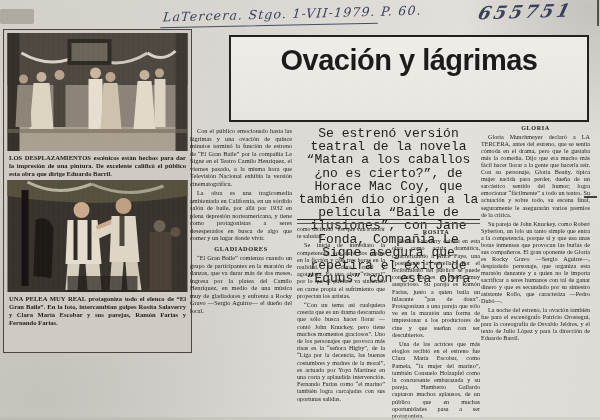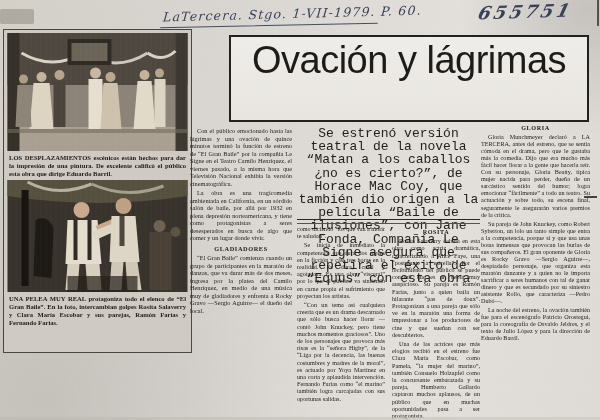--- a/index.html
+++ b/index.html
@@ -18,21 +18,21 @@
   .hand-note{left:163px;top:6px;font-size:12.5px;letter-spacing:1.2px;transform:rotate(-1.5deg) skewX(-6deg);white-space:nowrap;}
   .hand-underline{position:absolute;left:160px;top:25px;width:218px;height:1.4px;background:#454c64;transform:rotate(-1.2deg);border-radius:2px;}
   .hand-number{right:28px;top:1px;font-size:18px;letter-spacing:3px;transform:skewX(-16deg) rotate(-2deg);font-weight:bold;}
   
   .photo-block{position:absolute;left:3px;top:29px;width:189px;height:324px;border:1px solid #4a463f;background:#cfcbc4;box-sizing:border-box;padding:3px;}
   .photo{display:block;width:100%;}
   .caption{font-size:6.6px;line-height:8px;font-weight:bold;color:#1e1c19;text-align:justify;padding:3px 2px 2px 2px;}
   
   .headline-box{position:absolute;left:229px;top:35px;width:360px;height:87px;border:2.5px solid #23211e;
     background:linear-gradient(180deg,#efede9,#e8e5e0);box-sizing:border-box;text-align:center;}
-  .headline{font-family:"Liberation Sans",sans-serif;font-weight:normal;font-size:38px;line-height:35px;
+  .headline{font-family:"Liberation Sans",sans-serif;font-weight:bold;font-size:29px;line-height:35px;
     color:#1d1b19;letter-spacing:-.5px;margin-top:6px;}
   
   .standfirst{position:absolute;left:297px;top:127px;width:183px;font-family:Liberation Mono, monospace;
     font-size:13px;line-height:13.2px;color:#23211f;text-align:center;font-weight:500;}
   .standfirst-rule{position:absolute;left:297px;top:219px;width:183px;height:3px;
     border-top:1.3px solid #2a2826;border-bottom:.8px solid #55514b;}
   
   .col{position:absolute;font-size:6.3px;line-height:7.5px;color:#23211e;text-align:justify;overflow:hidden;}
   .col p{margin:0 0 2px 0;text-indent:7px;}
   .col p.noindent{text-indent:0;}

